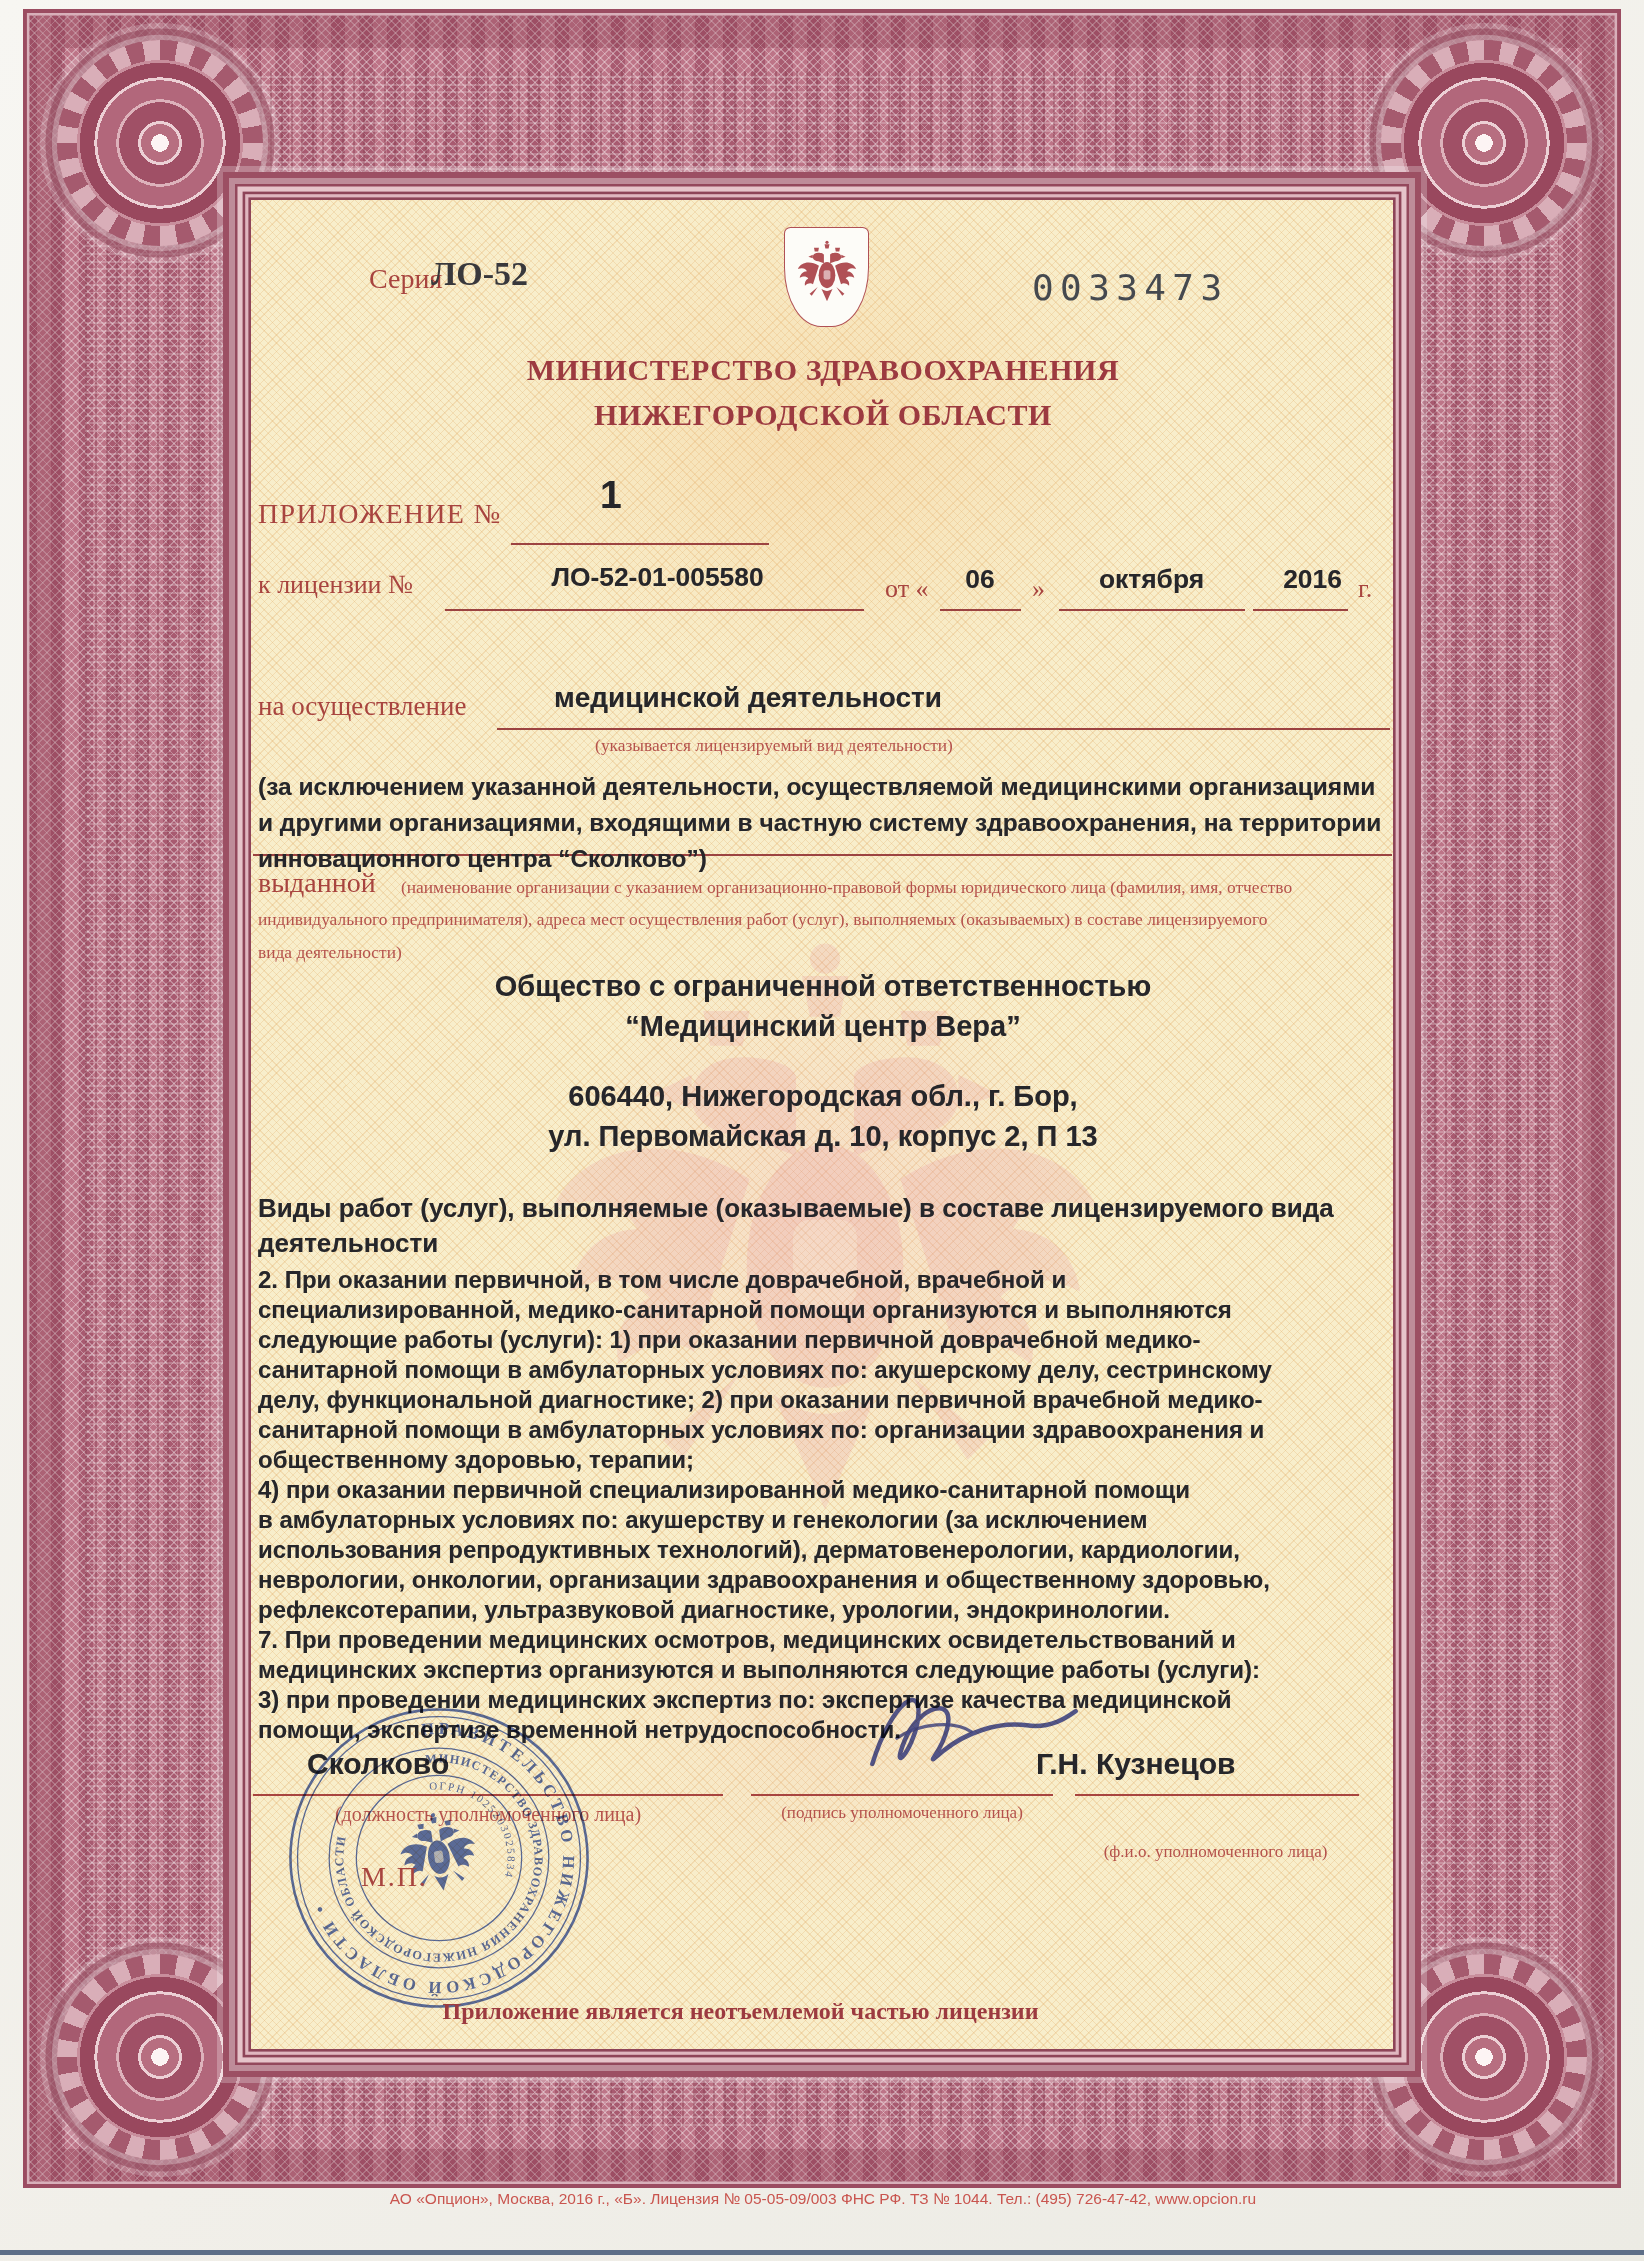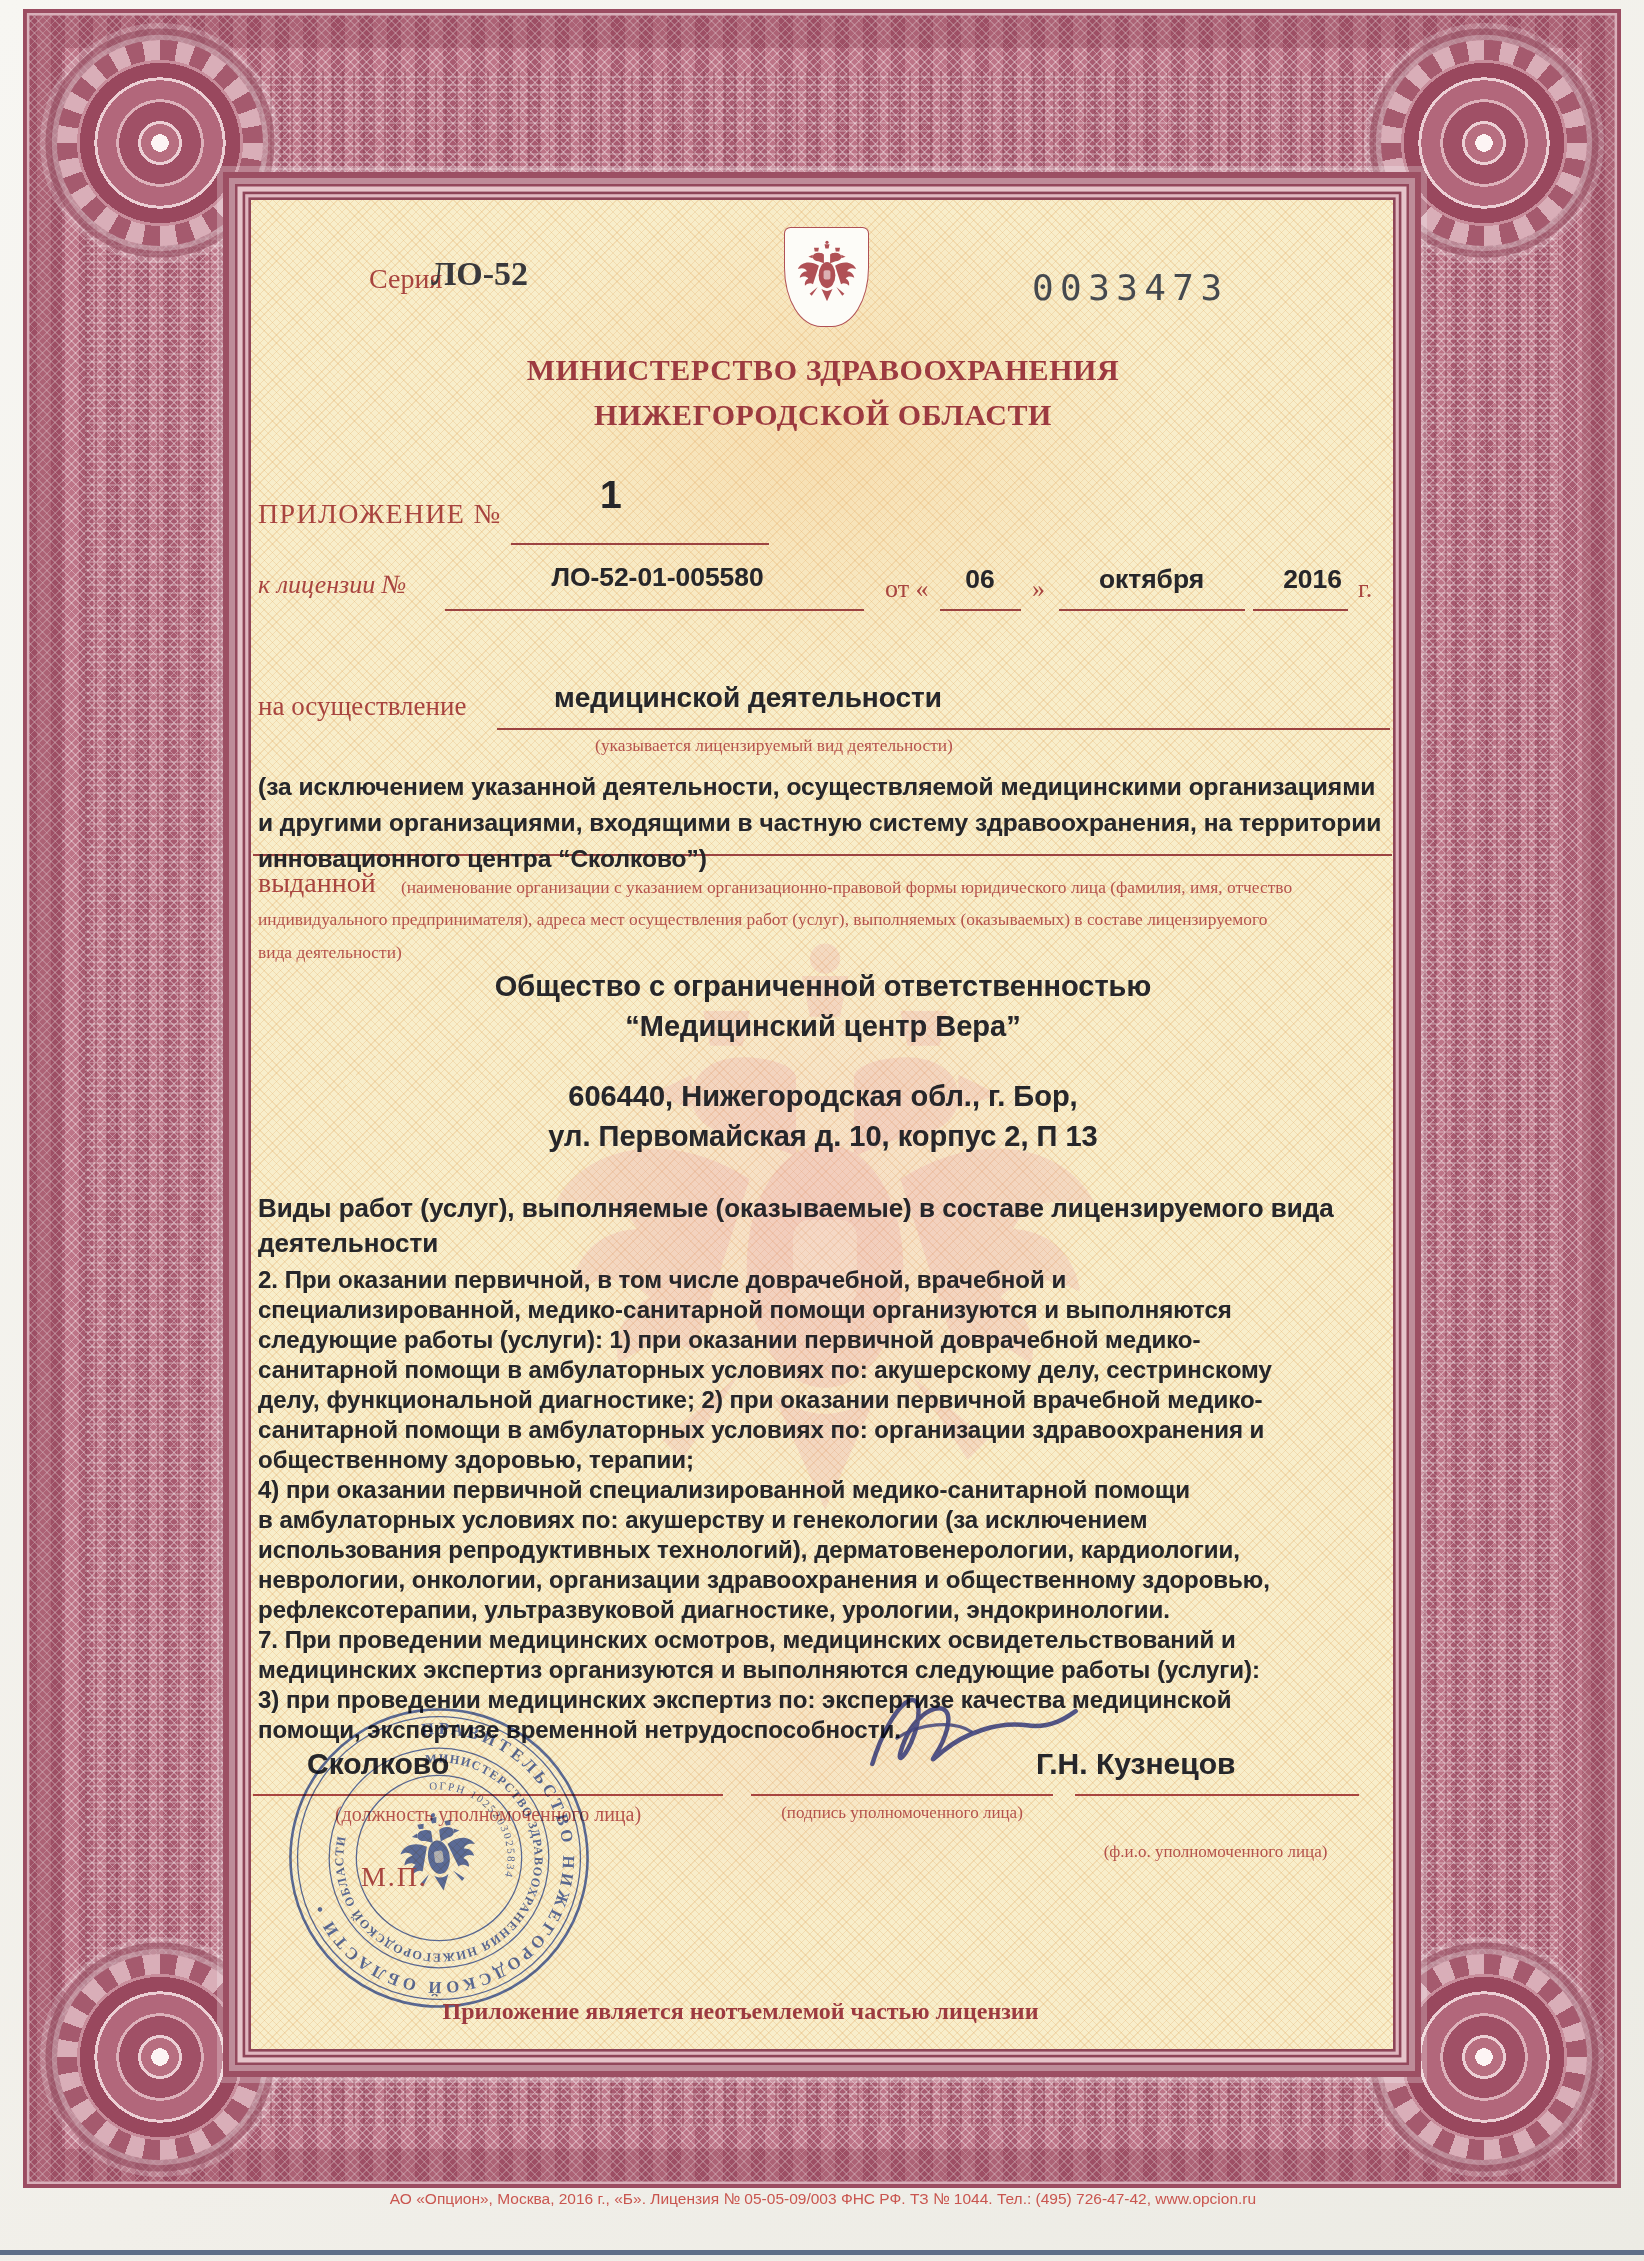--- a/index.html
+++ b/index.html
@@ -112,21 +112,21 @@
 
   <div class="abs header-red center" style="left:252px;top:347px;width:1142px;font-size:30px;line-height:45px;letter-spacing:0.6px;">
     <div>МИНИСТЕРСТВО ЗДРАВООХРАНЕНИЯ</div>
     <div>НИЖЕГОРОДСКОЙ ОБЛАСТИ</div>
   </div>
 
   <div class="abs red-serif" style="left:258px;top:498px;font-size:28px;letter-spacing:1.3px;">ПРИЛОЖЕНИЕ №</div>
   <div class="abs fill" style="left:600px;top:473px;font-size:39px;">1</div>
   <div class="line" style="left:511px;top:543px;width:258px;"></div>
 
-  <div class="abs red-serif" style="left:258px;top:570px;font-size:26px;font-style:italic;">к лицензии №</div>
+  <div class="abs red-serif" style="left:258px;top:570px;font-size:26px;">к лицензии №</div>
   <div class="abs fill center" style="left:451px;top:562px;width:413px;font-size:26.4px;">ЛО-52-01-005580</div>
   <div class="line" style="left:445px;top:609px;width:419px;"></div>
   <div class="abs red-serif" style="left:885px;top:574px;font-size:26px;">от «</div>
   <div class="abs fill center" style="left:938px;top:564px;width:84px;font-size:26.4px;">06</div>
   <div class="line" style="left:940px;top:609px;width:81px;"></div>
   <div class="abs red-serif" style="left:1032px;top:574px;font-size:26px;">»</div>
   <div class="abs fill center" style="left:1058px;top:564px;width:187px;font-size:26.4px;">октября</div>
   <div class="line" style="left:1059px;top:609px;width:186px;"></div>
   <div class="abs fill center" style="left:1251px;top:564px;width:97px;font-size:26.4px;padding-left:13px;">2016</div>
   <div class="line" style="left:1253px;top:609px;width:95px;"></div>

